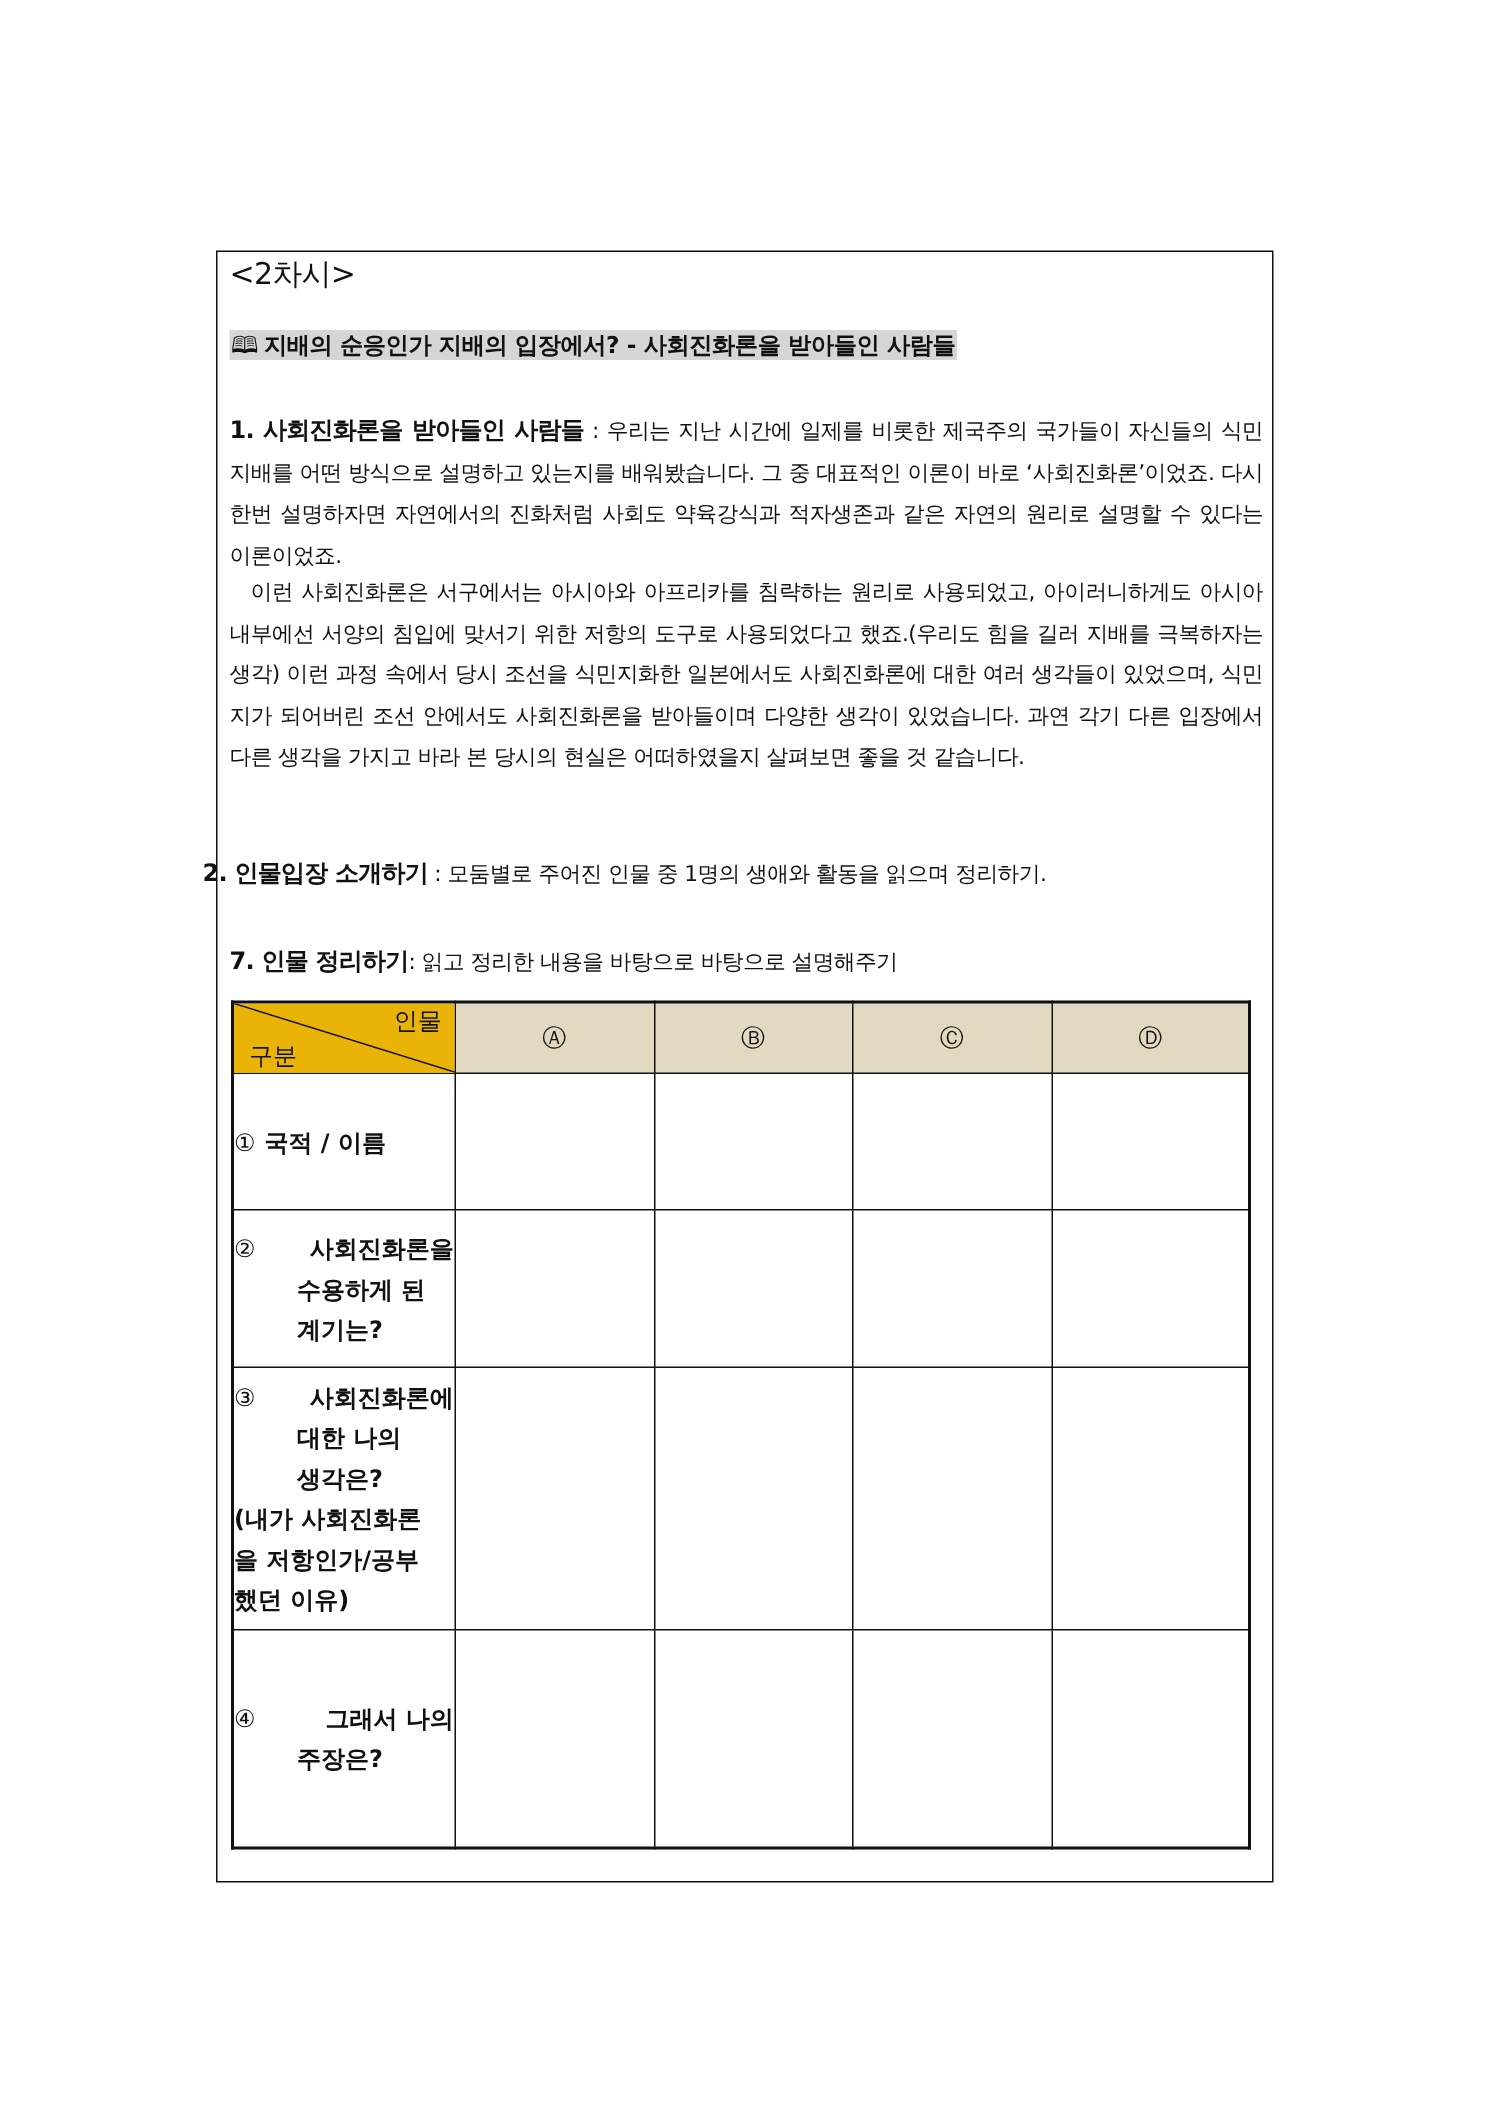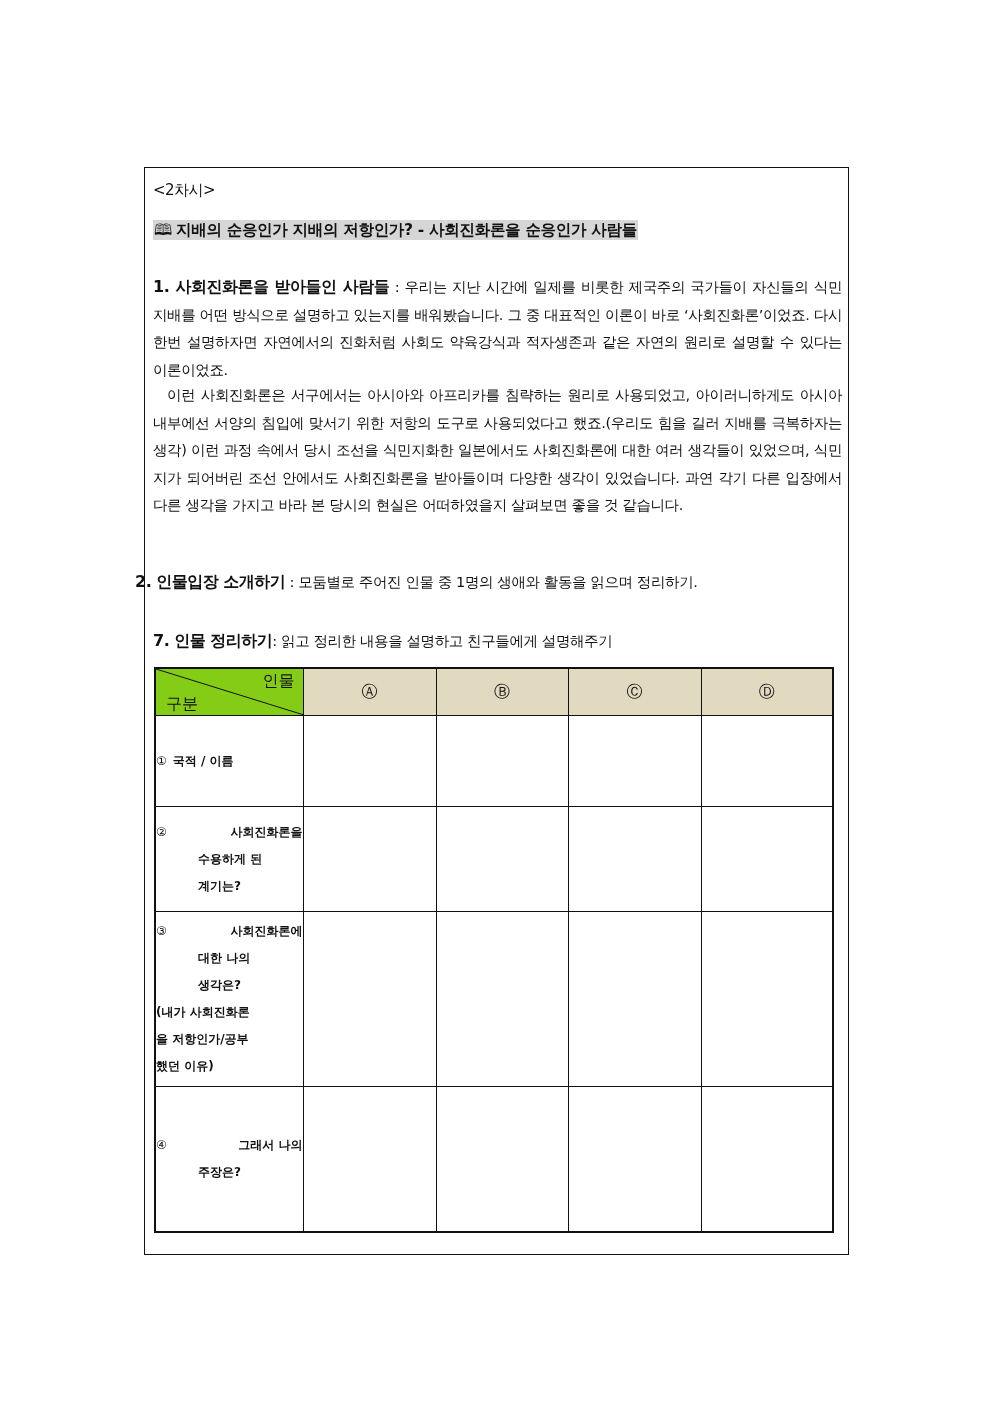--- a/index.html
+++ b/index.html
@@ -1,67 +1,67 @@
 <!DOCTYPE html>
 <html><head>
   <meta charset="utf-8">
   <style>
     html, body { margin: 0; padding: 0; background: #ffffff; }
     body { width: 992px; height: 1403px; position: relative; font-family: "DejaVu Sans", sans-serif; color: #111; }
     .frame { position: absolute; left: 144px; top: 167px; width: 705px; height: 1088px; border: 1px solid #111; box-sizing: border-box; }
-    .session { position: absolute; left: 153px; top: 169px; font-size: 15px; letter-spacing: -0.5px; margin-top: 12px; }
+    .session { position: absolute; left: 153px; top: 169px; font-size: 20px; letter-spacing: -0.5px; }
     .title { position: absolute; left: 153px; top: 220px; font-size: 15.5px; font-weight: bold; background: #d6d6d6; padding: 0 1px; line-height: 20px; letter-spacing: -0.3px; white-space: nowrap; }
     .title .book { font-weight: normal; margin-right: 4px; }
     .para { position: absolute; left: 153px; width: 689px; font-size: 14.5px; line-height: 27.5px; text-align: justify; text-align-last: left; letter-spacing: -0.4px; }
     .p1 { top: 273px; }
     .p2 { top: 382px; text-indent: 14px; }
     .heading { font-size: 16px; font-weight: bold; letter-spacing: -0.5px; }
     .sec2 { position: absolute; left: 135px; top: 572px; font-size: 14.5px; white-space: nowrap; letter-spacing: -0.4px; }
     .sec3 { position: absolute; left: 153px; top: 631px; font-size: 14.5px; white-space: nowrap; letter-spacing: -0.4px; }
     table.summary { position: absolute; left: 154px; top: 667px; width: 680px; border-collapse: collapse; table-layout: fixed; }
     table.summary td, table.summary th { border: 1px solid #111; padding: 0; }
     table.summary { border: 2px solid #111; }
     th.hdr { background: #e2dac0; height: 46px; font-weight: normal; font-size: 16px; text-align: center; border-bottom: 3px double #111; }
-    th.corner { position: relative; background: #84cc16; border-bottom: 3px double #111; }
+    th.corner { position: relative; background: #eab308; border-bottom: 3px double #111; }
     th.corner svg { position: absolute; left: 0; top: 0; }
     th.corner .top-label { position: absolute; right: 8px; top: 2px; font-size: 16px; font-weight: normal; }
     th.corner .bottom-label { position: absolute; left: 10px; bottom: 0px; font-size: 16px; font-weight: normal; }
-    td.rowhead { font-size: 12px; font-weight: bold; padding: 0 9px 0 9px; vertical-align: middle; line-height: 27px; }
+    td.rowhead { font-size: 16px; font-weight: bold; padding: 0 9px 0 9px; vertical-align: middle; line-height: 27px; }
     td.rowhead .num { font-weight: normal; margin-right: 6px; }
     .indent-line { display: block; padding-left: 42px; }
     .justify-line { display: flex; justify-content: space-between; }
     td.blank { background: #fff; }
     .r1 td { height: 90px; }
     .r2 td { height: 104px; }
     .r3 td { height: 174px; }
     .r4 td { height: 144px; }
   </style>
 </head>
 <body>
 
 <div class="frame"></div>
 
 <div class="session">&lt;2차시&gt;</div>
 
 <div class="title">
-  <span class="book">🕮</span><span>지배의 순응인가 지배의 저항인가? - 사회진화론을 순응인가 사람들</span>
+  <span class="book">🕮</span><span>지배의 순응인가 지배의 입장에서? - 사회진화론을 받아들인 사람들</span>
 </div>
 
 <div class="para p1">
   <span class="heading">1. 사회진화론을 받아들인 사람들</span><span> : </span><span>우리는 지난 시간에 일제를 비롯한 제국주의 국가들이 자신들의 식민 지배를 어떤 방식으로 설명하고 있는지를 배워봤습니다. 그 중 대표적인 이론이 바로 ‘사회진화론’이었죠. 다시 한번 설명하자면 자연에서의 진화처럼 사회도 약육강식과 적자생존과 같은 자연의 원리로 설명할 수 있다는 이론이었죠.</span>
 </div>
 
 <div class="para p2">이런 사회진화론은 서구에서는 아시아와 아프리카를 침략하는 원리로 사용되었고, 아이러니하게도 아시아 내부에선 서양의 침입에 맞서기 위한 저항의 도구로 사용되었다고 했죠.(우리도 힘을 길러 지배를 극복하자는 생각) 이런 과정 속에서 당시 조선을 식민지화한 일본에서도 사회진화론에 대한 여러 생각들이 있었으며, 식민지가 되어버린 조선 안에서도 사회진화론을 받아들이며 다양한 생각이 있었습니다. 과연 각기 다른 입장에서 다른 생각을 가지고 바라 본 당시의 현실은 어떠하였을지 살펴보면 좋을 것 같습니다.</div>
 
 <div class="sec2">
   <span class="heading">2. 인물입장 소개하기</span><span> : </span><span>모둠별로 주어진 인물 중 1명의 생애와 활동을 읽으며 정리하기.</span>
 </div>
 
 <div class="sec3">
-  <span class="heading">7. 인물 정리하기</span><span>: </span><span>읽고 정리한 내용을 설명하고 친구들에게 설명해주기</span>
+  <span class="heading">7. 인물 정리하기</span><span>: </span><span>읽고 정리한 내용을 바탕으로 바탕으로 설명해주기</span>
 </div>
 
 <table class="summary">
   <colgroup>
     <col style="width:148px">
     <col style="width:133px">
     <col style="width:132px">
     <col style="width:133px">
     <col style="width:132px">
   </colgroup>

